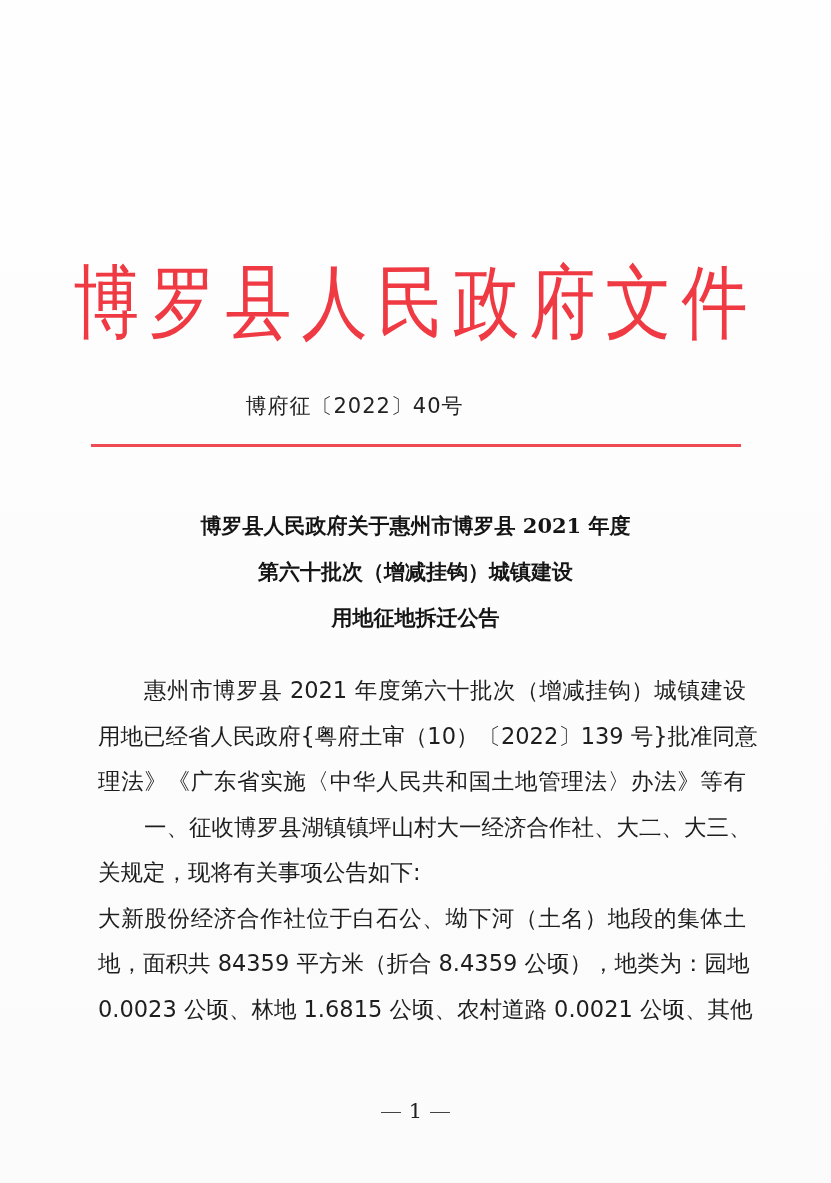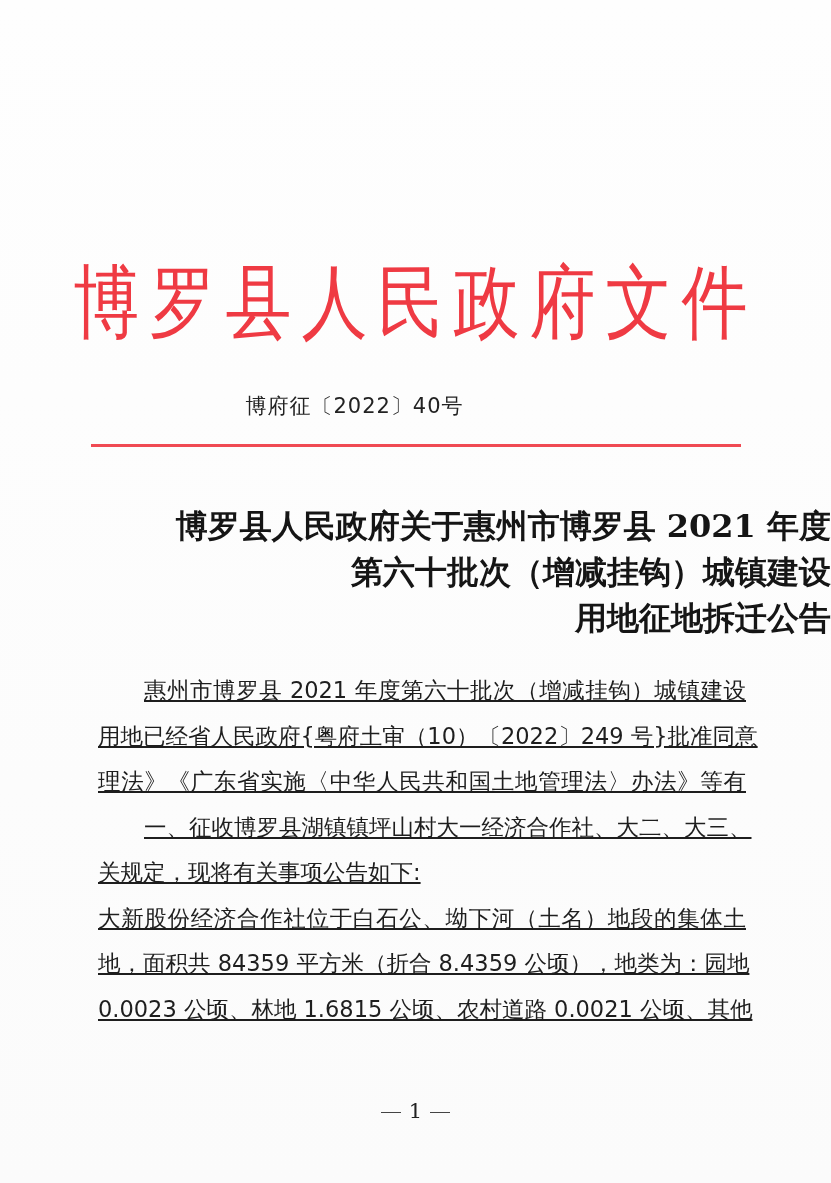--- a/index.html
+++ b/index.html
@@ -54,39 +54,38 @@
       top: 444px;
       width: 650px;
       height: 3px;
       background: #f04a53;
     }
     .title {
       position: absolute;
       left: 0;
       top: 503px;
       width: 831px;
-      text-align: right;
+      text-align: center;
       font-family: "DejaVu Serif", "Liberation Serif", serif;
       font-weight: bold;
-      font-size: 32px;
+      font-size: 21px;
       line-height: 46px;
       color: #151515;
       letter-spacing: 0px;
     }
     .title div { white-space: nowrap; }
     .body-text {
       position: absolute;
       left: 98px;
       top: 668px;
       width: 648px;
       font-family: "DejaVu Sans", "Liberation Sans", sans-serif;
       font-size: 22.5px;
       line-height: 45.5px;
       color: #1e1e1e;
-      text-decoration: underline;
     }
     .body-text .line {
       white-space: nowrap;
       display: block;
       text-align: justify;
       text-align-last: justify;
       height: 45.5px;
     }
     .body-text .indent { padding-left: 46px; }
     .body-text .last { text-align-last: left; }
@@ -121,21 +120,21 @@
   <div class="red-rule"></div>
 
   <div class="title">
     <div>博罗县人民政府关于惠州市博罗县 2021 年度</div>
     <div>第六十批次（增减挂钩）城镇建设</div>
     <div>用地征地拆迁公告</div>
   </div>
 
   <div class="body-text">
     <span class="line indent">惠州市博罗县 2021 年度第六十批次（增减挂钩）城镇建设</span>
-    <span class="line">用地已经省人民政府{粤府土审（10）〔2022〕249 号}批准同意</span>
+    <span class="line">用地已经省人民政府{粤府土审（10）〔2022〕139 号}批准同意</span>
     <span class="line">理法》《广东省实施〈中华人民共和国土地管理法〉办法》等有</span>
     <span class="line indent">一、征收博罗县湖镇镇坪山村大一经济合作社、大二、大三、</span>
     <span class="line last">关规定，现将有关事项公告如下:</span>
     <span class="line">大新股份经济合作社位于白石公、坳下河（土名）地段的集体土</span>
     <span class="line">地，面积共 84359 平方米（折合 8.4359 公顷），地类为：园地</span>
     <span class="line">0.0023 公顷、林地 1.6815 公顷、农村道路 0.0021 公顷、其他</span>
   </div>
 
   <div class="page-number">
     <span class="dash"></span><span>1</span><span class="dash"></span>

